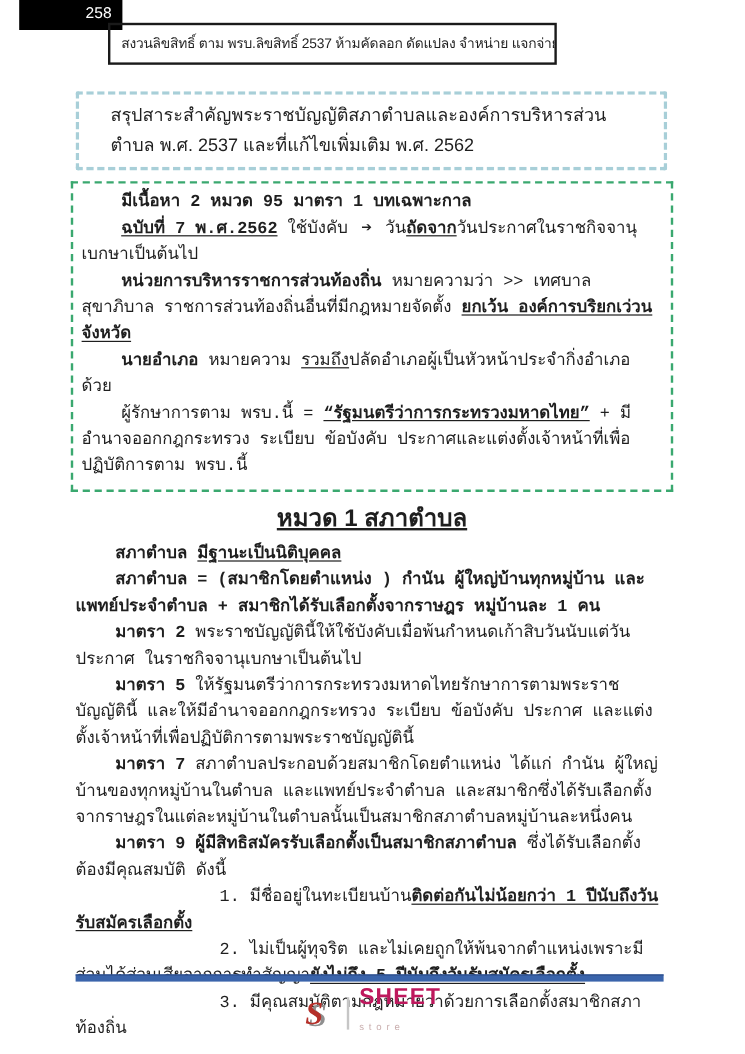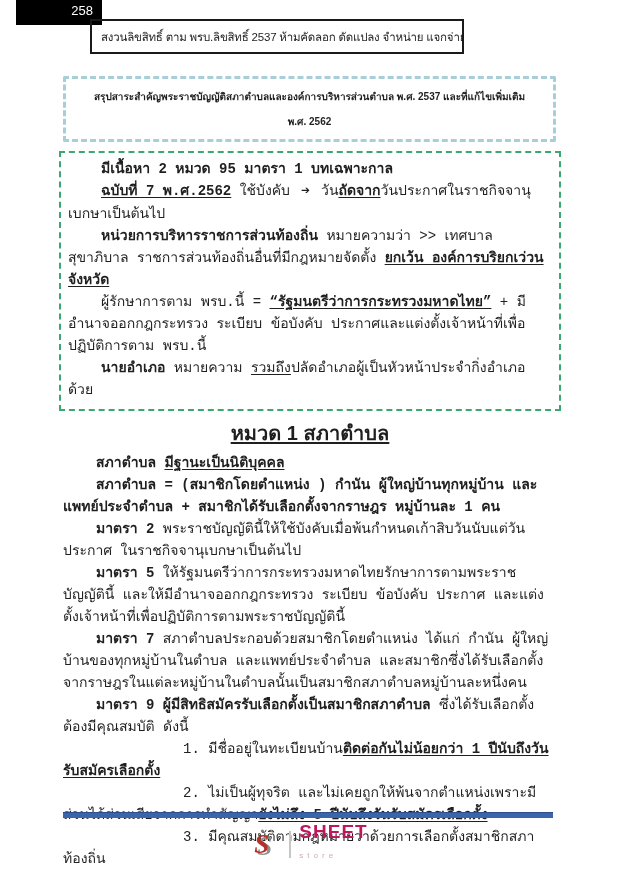--- a/index.html
+++ b/index.html
@@ -15,22 +15,22 @@
     box-sizing:border-box;font-size:13px;
   }
   .copyright{
     position:absolute;left:90px;top:19px;width:374px;height:35px;border:2px solid #1a1a1a;
     box-sizing:border-box;display:flex;align-items:center;padding:0 9px;
     font-size:11.5px;white-space:nowrap;overflow:hidden;letter-spacing:-0.2px;
   }
   
   .content{padding:76px 64px 0 63px;}
   .title-box{
-    border:3px dashed #a8cfd8;border-radius:2px;text-align:center;font-weight:bold;
-    font-size:10px;line-height:25px;padding:5px 26px;margin:0 1px 0 0;box-sizing:border-box;
+    border:3px dashed #a8cfd8;border-radius:2px;text-align:left;font-weight:normal;
+    font-size:15px;line-height:25px;padding:5px 26px;margin:0 1px 0 0;box-sizing:border-box;
   }
   .summary-box{
     border:2px dashed #3aa86f;margin:9px -4px 0 -4px;padding:5px 9px 8px 7px;box-sizing:border-box;
   }
   .para{margin:0;font-family:Liberation Mono, monospace;}
   .indent{text-indent:33px;}
   .item{text-indent:120px;}
   .b{font-weight:bold;}
   .u{text-decoration:underline;text-underline-offset:2px;}
   .bu{font-weight:bold;text-decoration:underline;text-underline-offset:2px;}
@@ -78,22 +78,22 @@
   <div class="content">
 
     <div class="title-box">
       <span>สรุปสาระสำคัญพระราชบัญญัติสภาตำบลและองค์การบริหารส่วนตำบล พ.ศ. 2537 และที่แก้ไขเพิ่มเติม พ.ศ. 2562</span>
     </div>
 
     <div class="summary-box">
       <p class="para indent"><span class="b">มีเนื้อหา 2 หมวด 95 มาตรา 1 บทเฉพาะกาล</span></p>
       <p class="para indent"><span class="bu">ฉบับที่ 7 พ.ศ.2562</span><span> ใช้บังคับ</span><span class="arrow">➔</span><span>วัน</span><span class="bu">ถัดจาก</span><span>วันประกาศในราชกิจจานุเบกษาเป็นต้นไป</span></p>
       <p class="para indent"><span class="b">หน่วยการบริหารราชการส่วนท้องถิ่น</span><span> หมายความว่า &gt;&gt; เทศบาล สุขาภิบาล ราชการส่วนท้องถิ่นอื่นที่มีกฎหมายจัดตั้ง </span><span class="bu">ยกเว้น องค์การบริยกเว่วนจังหวัด</span></p>
+      <p class="para indent"><span class="b">นายอำเภอ</span><span> หมายความ </span><span class="u">รวมถึง</span><span>ปลัดอำเภอผู้เป็นหัวหน้าประจำกิ่งอำเภอด้วย</span></p>
       <p class="para indent"><span>ผู้รักษาการตาม พรบ.นี้  = </span><span class="bu">“รัฐมนตรีว่าการกระทรวงมหาดไทย”</span><span> + มีอำนาจออกกฎกระทรวง ระเบียบ ข้อบังคับ ประกาศและแต่งตั้งเจ้าหน้าที่เพื่อปฏิบัติการตาม พรบ.นี้</span></p>
-      <p class="para indent"><span class="b">นายอำเภอ</span><span> หมายความ </span><span class="u">รวมถึง</span><span>ปลัดอำเภอผู้เป็นหัวหน้าประจำกิ่งอำเภอด้วย</span></p>
     </div>
 
     <div class="section-heading">หมวด 1 สภาตำบล</div>
 
     <p class="para indent body-start"><span class="b">สภาตำบล </span><span class="bu">มีฐานะเป็นนิติบุคคล</span></p>
     <p class="para indent"><span class="b">สภาตำบล = (สมาชิกโดยตำแหน่ง ) กำนัน ผู้ใหญ่บ้านทุกหมู่บ้าน และแพทย์ประจำตำบล + สมาชิกได้รับเลือกตั้งจากราษฎร หมู่บ้านละ 1 คน</span></p>
     <p class="para indent"><span class="b">มาตรา 2</span><span> พระราชบัญญัตินี้ให้ใช้บังคับเมื่อพ้นกำหนดเก้าสิบวันนับแต่วันประกาศ ในราชกิจจานุเบกษาเป็นต้นไป</span></p>
     <p class="para indent"><span class="b">มาตรา 5</span><span> ให้รัฐมนตรีว่าการกระทรวงมหาดไทยรักษาการตามพระราชบัญญัตินี้ และให้มีอำนาจออกกฎกระทรวง ระเบียบ ข้อบังคับ ประกาศ และแต่งตั้งเจ้าหน้าที่เพื่อปฏิบัติการตามพระราชบัญญัตินี้</span></p>
     <p class="para indent"><span class="b">มาตรา 7</span><span> สภาตำบลประกอบด้วยสมาชิกโดยตำแหน่ง ได้แก่ กำนัน ผู้ใหญ่บ้านของทุกหมู่บ้านในตำบล และแพทย์ประจำตำบล และสมาชิกซึ่งได้รับเลือกตั้งจากราษฎรในแต่ละหมู่บ้านในตำบลนั้นเป็นสมาชิกสภาตำบลหมู่บ้านละหนึ่งคน</span></p>
     <p class="para indent"><span class="b">มาตรา 9 ผู้มีสิทธิสมัครรับเลือกตั้งเป็นสมาชิกสภาตำบล</span><span> ซึ่งได้รับเลือกตั้งต้องมีคุณสมบัติ ดังนี้</span></p>

